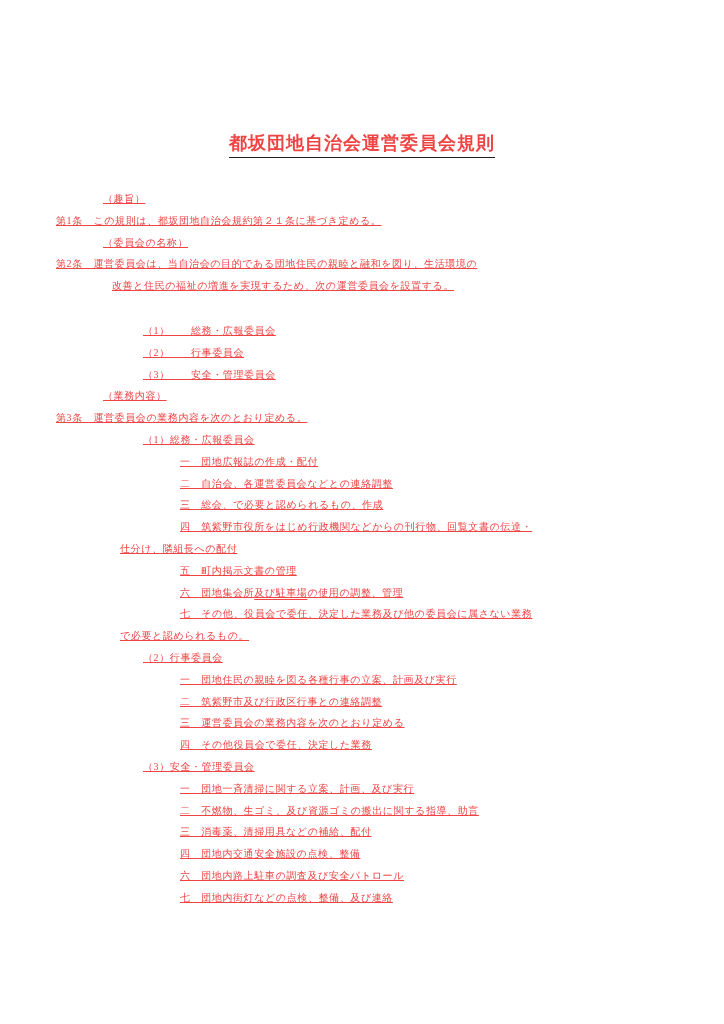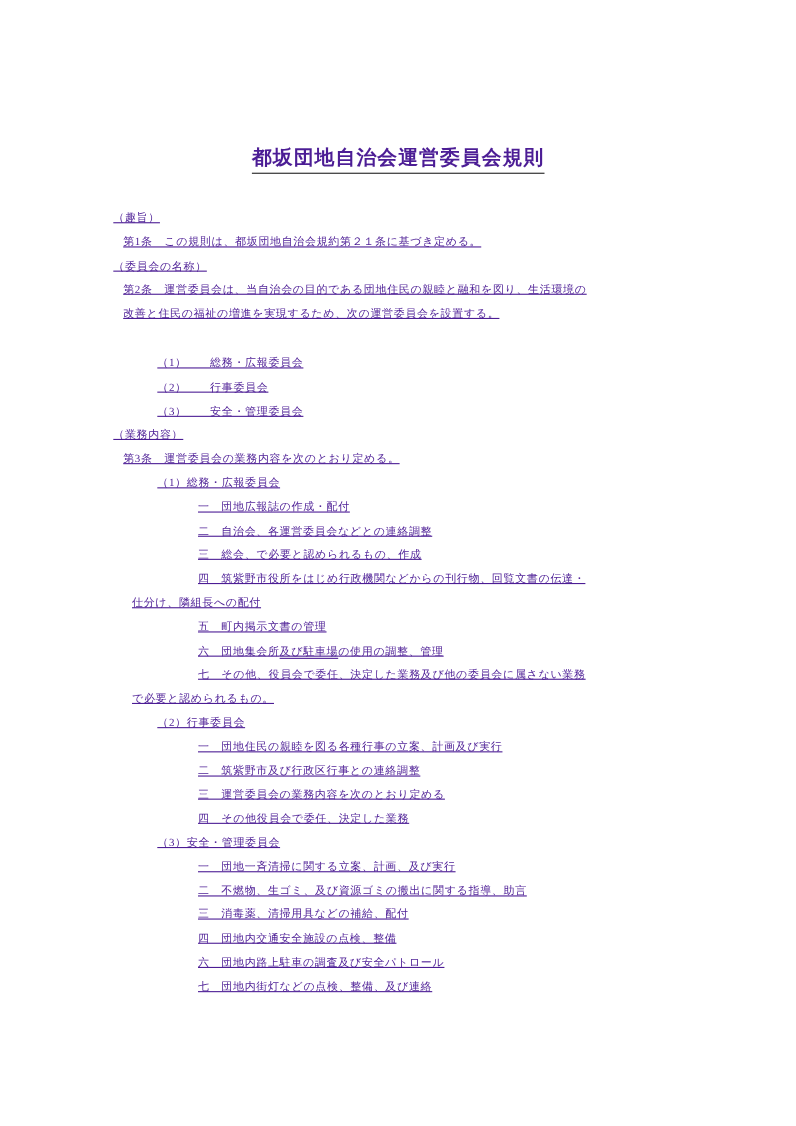--- a/index.html
+++ b/index.html
@@ -7,21 +7,21 @@
     padding: 0;
     background: #ffffff;
   }
   .page {
     position: relative;
     width: 724px;
     height: 1024px;
     background: #ffffff;
     overflow: hidden;
     font-family: "Liberation Serif", "DejaVu Serif", serif;
-    color: #4c1d95;
+    color: #ef4444;
     box-sizing: border-box;
   }
   .doc-title {
     margin: 0;
     padding-top: 131px;
     text-align: center;
     font-size: 18px;
     font-weight: bold;
     letter-spacing: 1px;
   }
@@ -34,21 +34,21 @@
     margin-top: 30px;
   }
   .ln {
     font-size: 10px;
     line-height: 21.8px;
     letter-spacing: 0.6px;
     white-space: pre;
     text-decoration: underline;
   }
   .ind-label        { padding-left: 103px; }
-  .ind-article      { padding-left: 112px; }
+  .ind-article      { padding-left: 56px; }
   .ind-article-cont { padding-left: 112px; }
   .ind-paren        { padding-left: 143px; }
   .ind-kanji        { padding-left: 180px; }
   .ind-item-cont    { padding-left: 120px; }
   .space-before     { margin-top: 23px; }
   .ln u {
     text-decoration: underline;
     text-underline-offset: 3px;
   }
   .page-number {

